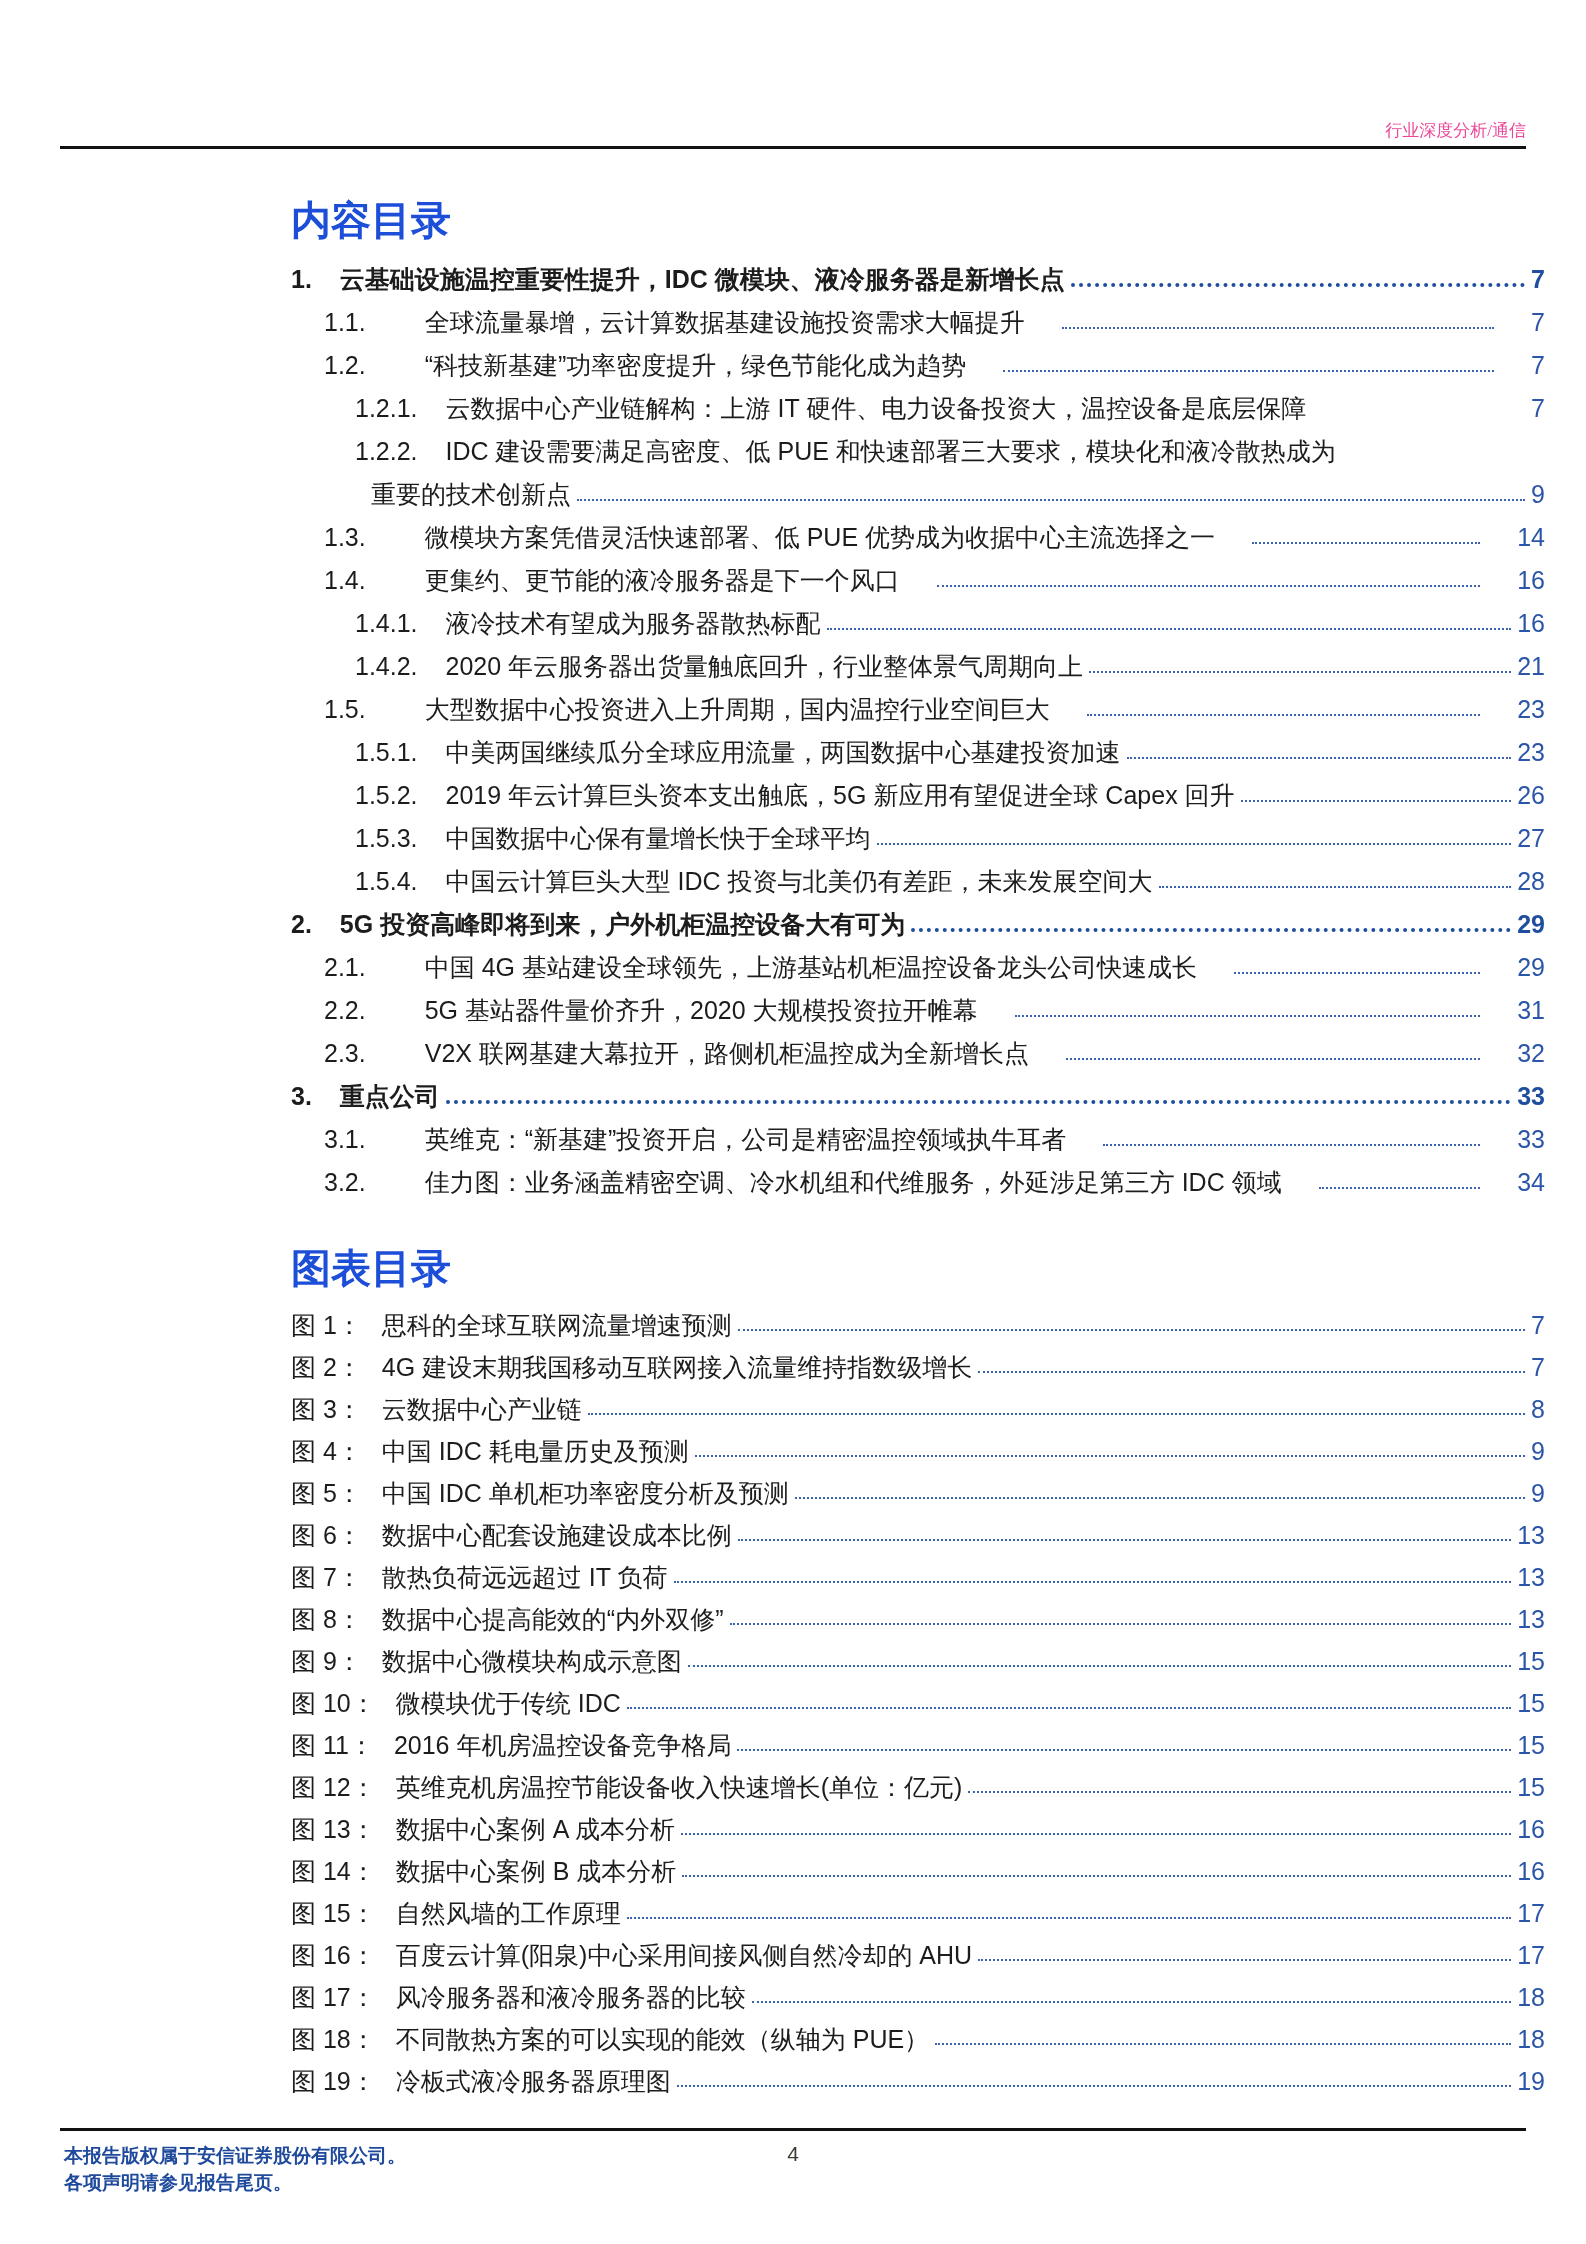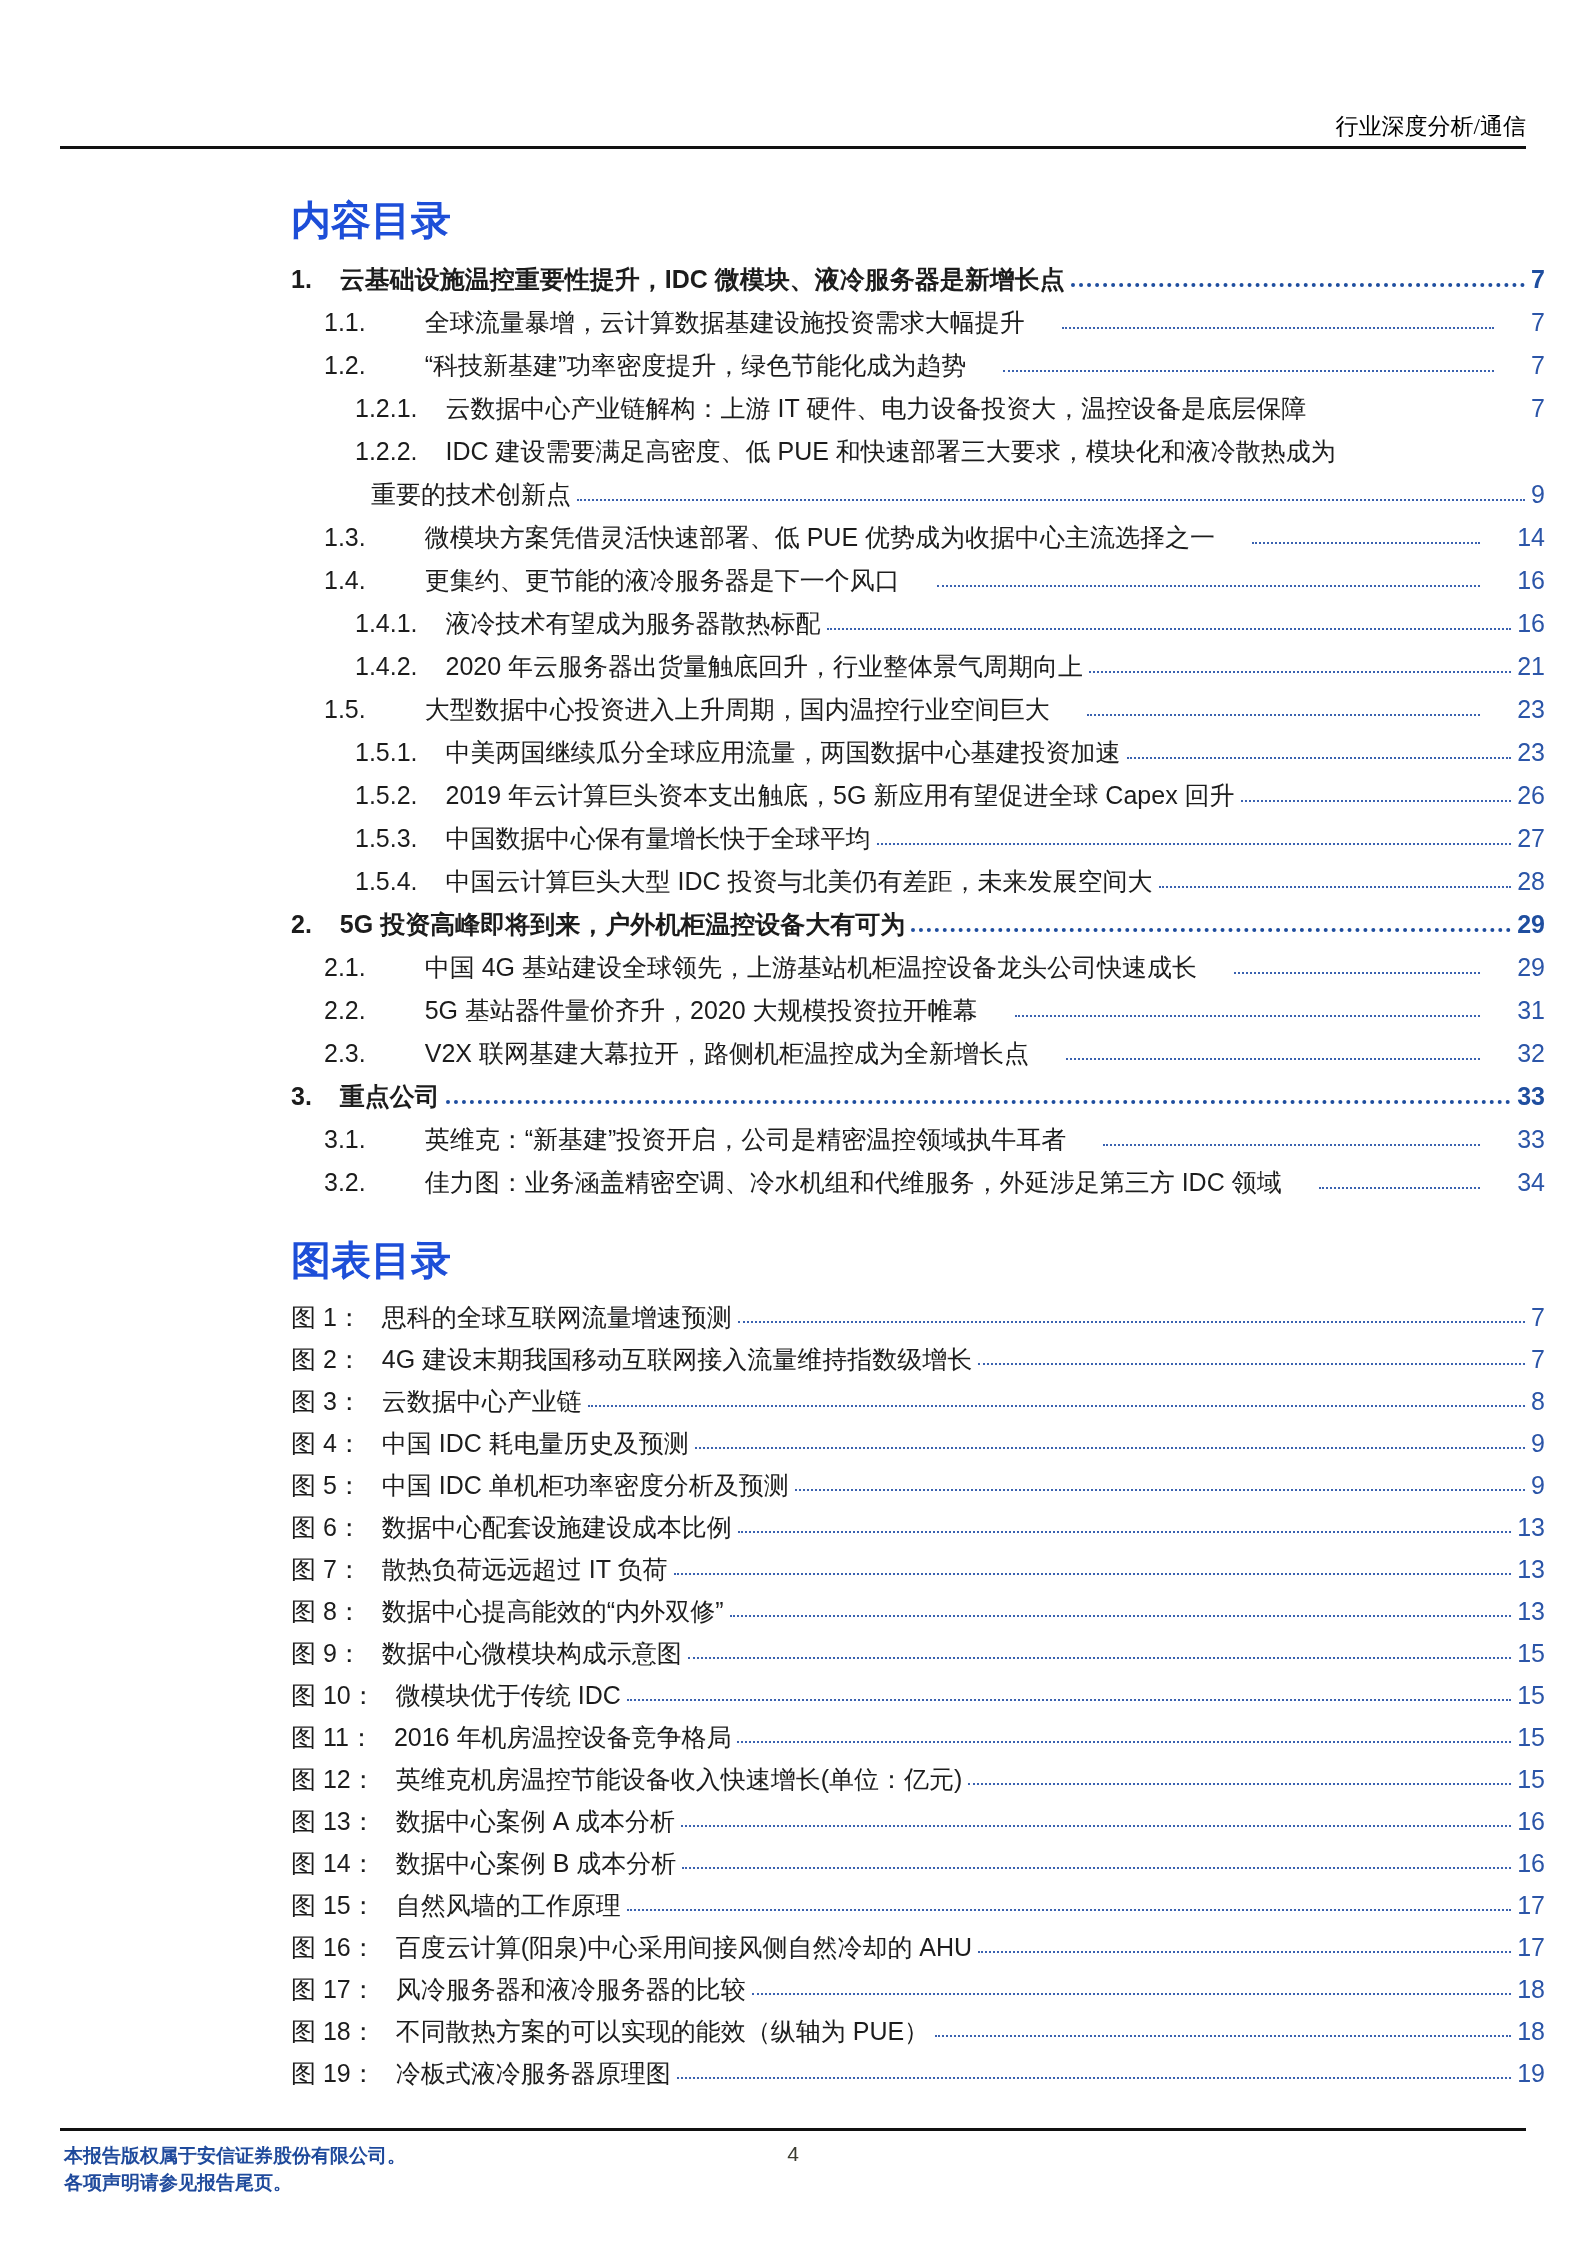--- a/index.html
+++ b/index.html
@@ -9,33 +9,33 @@
     overflow:hidden;color:#1c1c1c;
   }
   
   .hdr{position:absolute;left:60px;top:34px;right:60px;height:110px;}
   .logo{position:absolute;left:4px;top:2px;display:flex;align-items:flex-start;}
   .logo svg{width:104px;height:84px;display:block;}
   .logo-text{margin-left:14px;padding-top:6px;}
   .logo-cn{font-size:40px;font-weight:bold;color:#5a5c5e;letter-spacing:6px;line-height:46px;}
   .logo-en{font-size:14px;color:#6b6e70;letter-spacing:3.4px;margin-top:4px;}
   .report-type{
-    position:absolute;right:0;bottom:2px;color:#000000;font-size:23px;
+    position:absolute;right:0;bottom:2px;color:#ec4899;font-size:17px;
     font-family:"Liberation Serif","DejaVu Serif",serif;
   }
   .rule{position:absolute;left:60px;right:60px;height:3px;background:#111111;}
   .rule-top{top:146px;}
   .rule-bottom{top:2128px;}
   
   .content{position:absolute;left:291px;top:188px;width:1254px;}
   .sec-title{
     font-size:40px;line-height:48px;font-weight:bold;color:#1d4ed8;
     margin:8px 0 14px 0;
   }
-  .sec-title.figs{margin-top:32px;margin-bottom:12px;}
+  .sec-title.figs{margin-top:40px;margin-bottom:12px;}
   
   .row{display:flex;align-items:baseline;line-height:43px;font-size:25px;}
   .fig-list .row{line-height:42px;}
   .row .num{white-space:nowrap;margin-right:12px;}
   .fig-list .row .num{margin-right:4px;}
   .row .txt{white-space:nowrap;margin-left:16px;}
   .row .leader{
     flex:1 1 auto;min-width:0;align-self:flex-end;
     border-bottom:2px dotted #3a62b0;margin:0 6px 15px 6px;
   }

